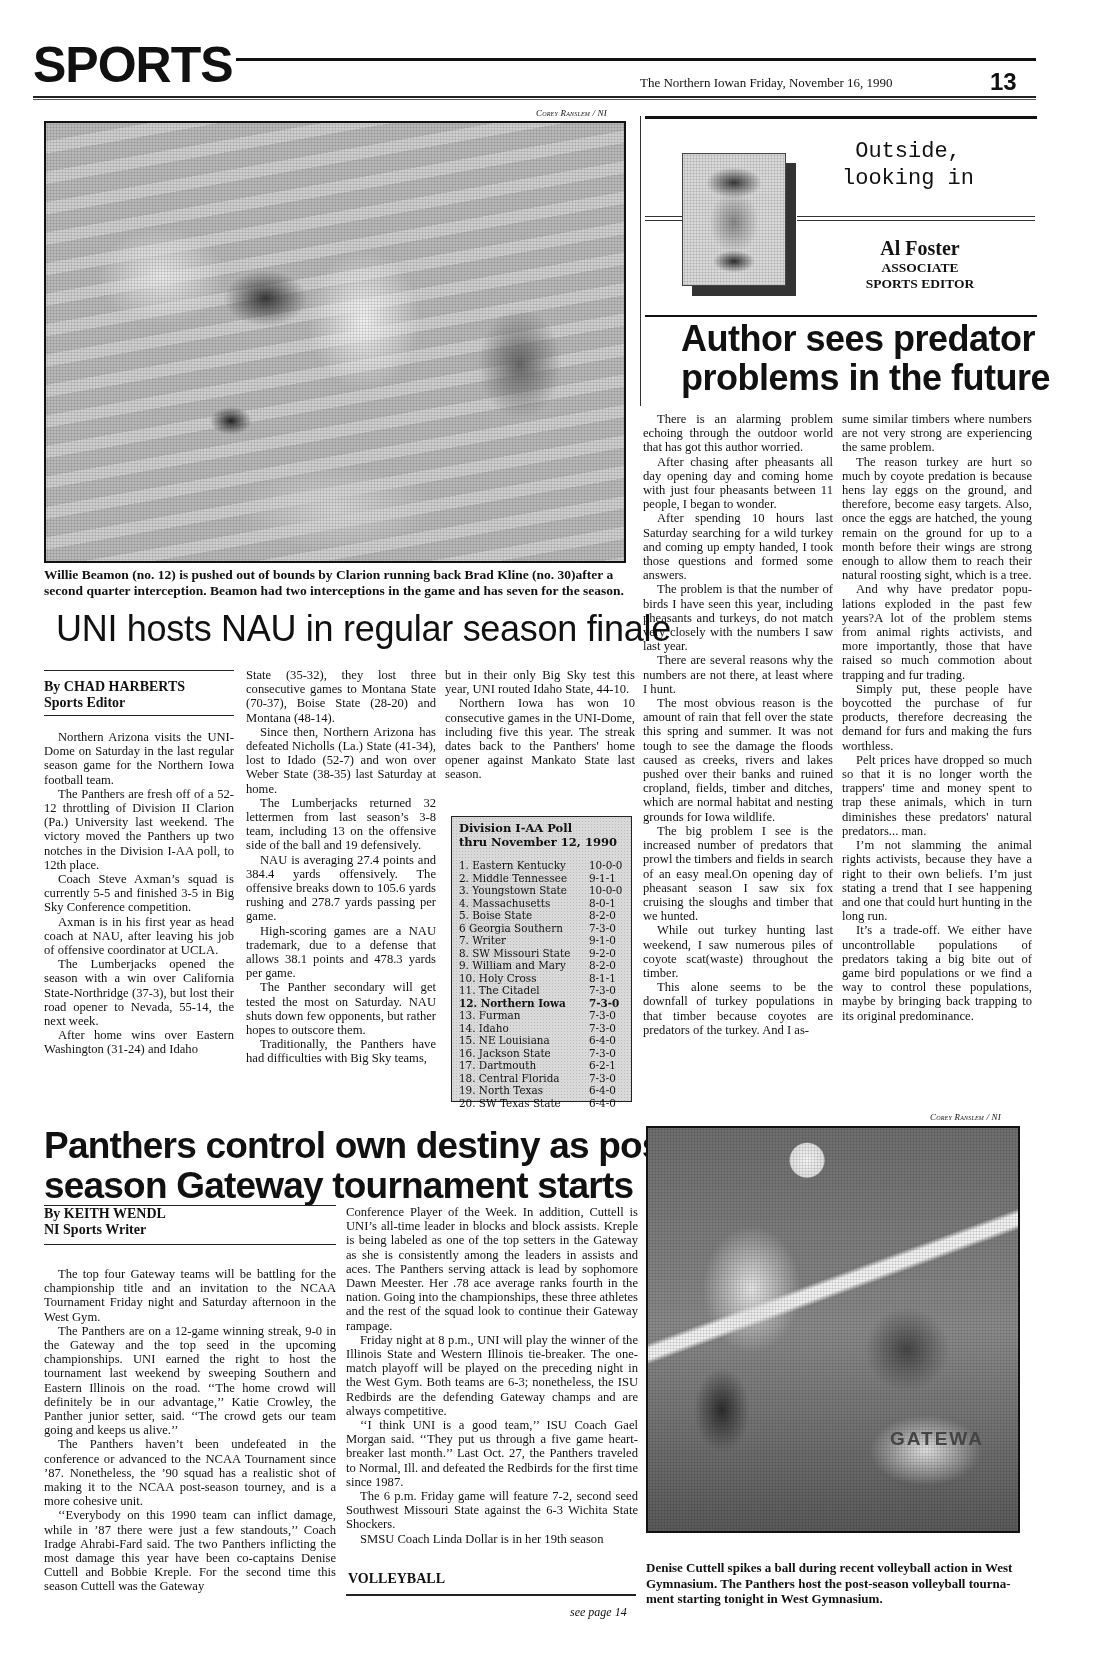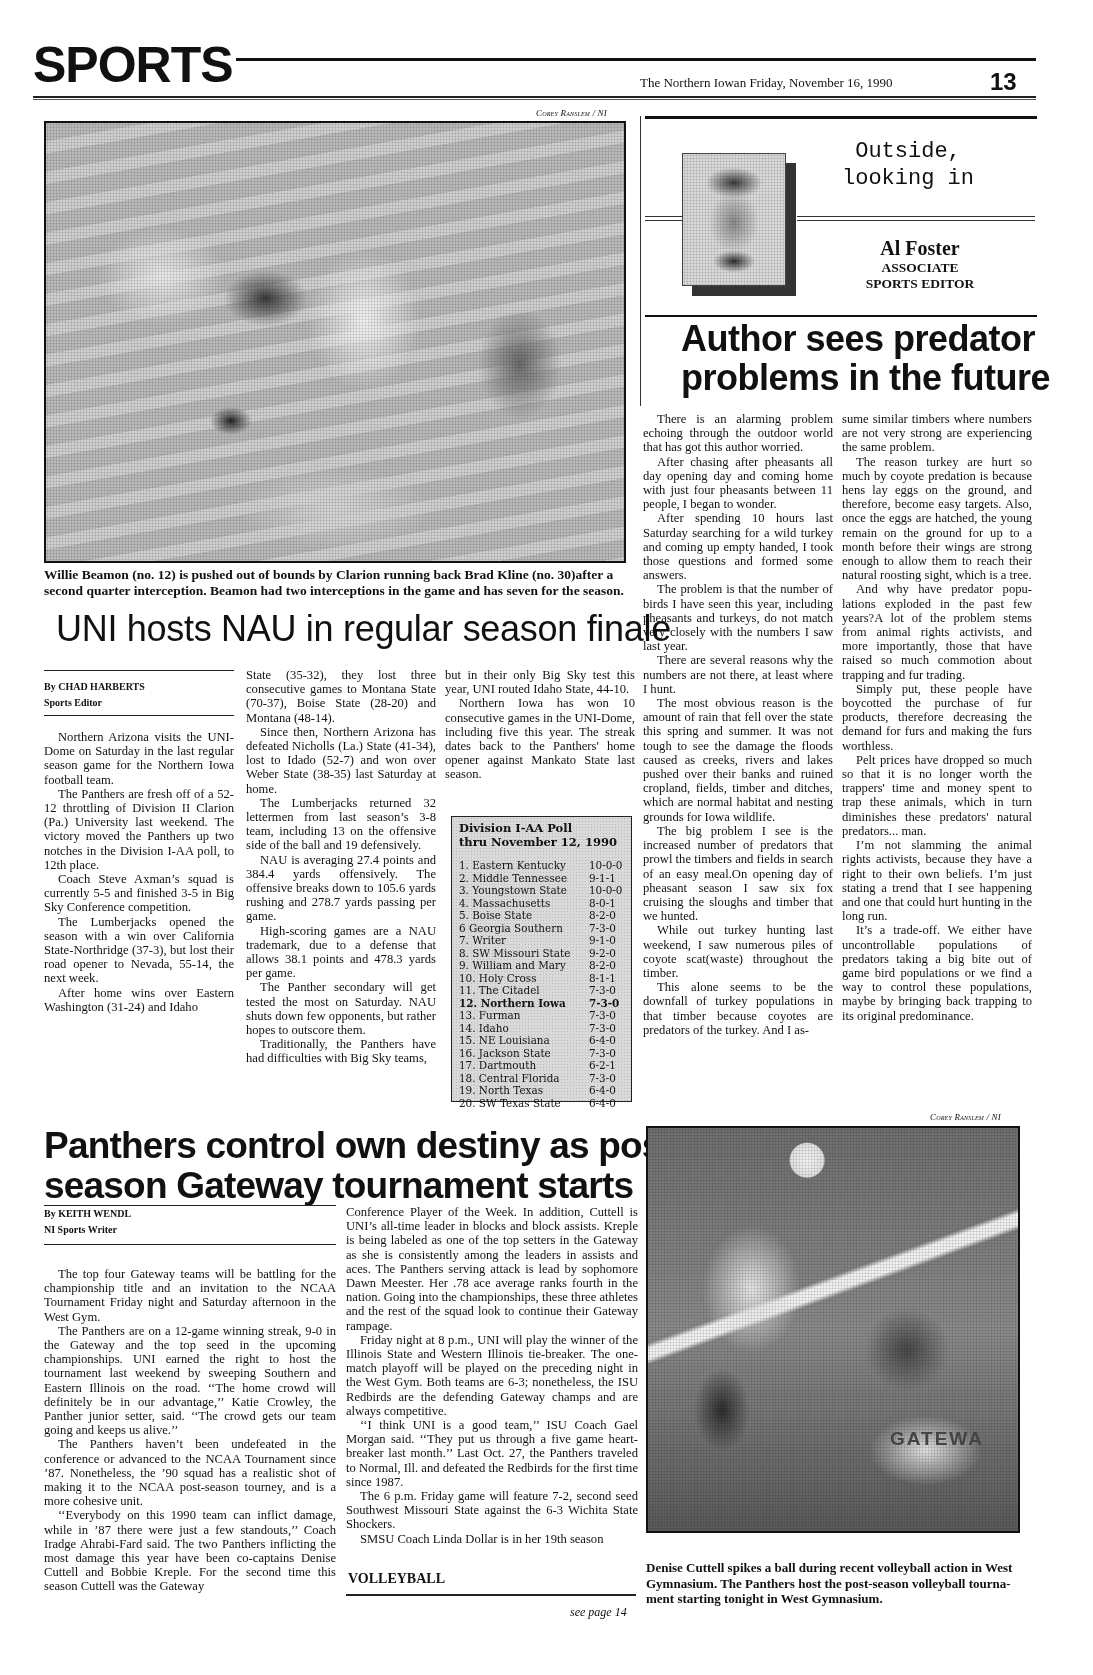--- a/index.html
+++ b/index.html
@@ -53,21 +53,21 @@
   .column-name { font-family: "Liberation Mono", monospace; font-size: 22px; line-height: 27px; text-align: center; }
   .author-name { font-weight: 700; font-size: 20px; text-align: center; }
   .author-role { font-weight: 700; font-size: 13.5px; text-align: center; line-height: 16px; }
 
   .headline-sans { font-family: "Liberation Sans", sans-serif; font-weight: 700; line-height: 1.08; letter-spacing: -0.5px; }
   .headline-light { font-family: "Liberation Sans", sans-serif; font-weight: 400; line-height: 1; letter-spacing: -0.3px; }
 
   .body-text { font-size: 12.6px; line-height: 14.2px; text-align: justify; hyphens: manual; }
   .body-text p { text-indent: 14px; }
 
-  .byline { font-weight: 700; font-size: 10px; line-height: 16px; }
+  .byline { font-weight: 700; font-size: 14px; line-height: 16px; }
   .hr { height: 1px; background: #222; }
 
   
   .poll {
     left: 451px; top: 816px; width: 181px; height: 286px; border: 1.5px solid #222;
     background: #d9d9d9;
     background-image: radial-gradient(rgba(0,0,0,0.14) 0.6px, transparent 1px);
     background-size: 3px 3px;
     font-family: "DejaVu Serif", serif;
   }
@@ -115,20 +115,21 @@
   <div class="hr"></div>
   <div class="byline" style="margin-top:8px;">By CHAD HARBERTS</div>
   <div class="byline">Sports Editor</div>
   <div class="hr" style="margin-top:4px;"></div>
 </div>
 
 <div class="abs body-text" style="left:44px; top:730px; width:190px;">
   <p>Northern Arizona visits the UNI-Dome on Saturday in the last regular season game for the Northern Iowa football team.</p>
   <p>The Panthers are fresh off of a 52-12 throttling of Division II Clarion (Pa.) University last weekend. The victory moved the Panthers up two notches in the Division I-AA poll, to 12th place.</p>
   <p>Coach Steve Axman’s squad is currently 5-5 and finished 3-5 in Big Sky Conference competi­tion.</p>
+  <p>Axman is in his first year as head coach at NAU, after leaving his job of offensive coordinator at UCLA.</p>
   <p>The Lumberjacks opened the season with a win over California State-Northridge (37-3), but lost their road opener to Nevada, 55-14, the next week.</p>
   <p>After home wins over Eastern Washington (31-24) and Idaho</p>
 </div>
 
 <div class="abs body-text" style="left:246px; top:668px; width:190px;">
   <p style="text-indent:0">State (35-32), they lost three consecutive games to Montana State (70-37), Boise State (28-20) and Montana (48-14).</p>
   <p>Since then, Northern Arizona has defeated Nicholls (La.) State (41-34), lost to Idado (52-7) and won over Weber State (38-35) last Saturday at home.</p>
   <p>The Lumberjacks returned 32 lettermen from last season’s 3-8 team, including 13 on the offen­sive side of the ball and 19 defen­sively.</p>
   <p>NAU is averaging 27.4 points and 384.4 yards offensively. The offensive breaks down to 105.6 yards rushing and 278.7 yards passing per game.</p>
   <p>High-scoring games are a NAU trademark, due to a defense that allows 38.1 points and 478.3 yards per game.</p>

